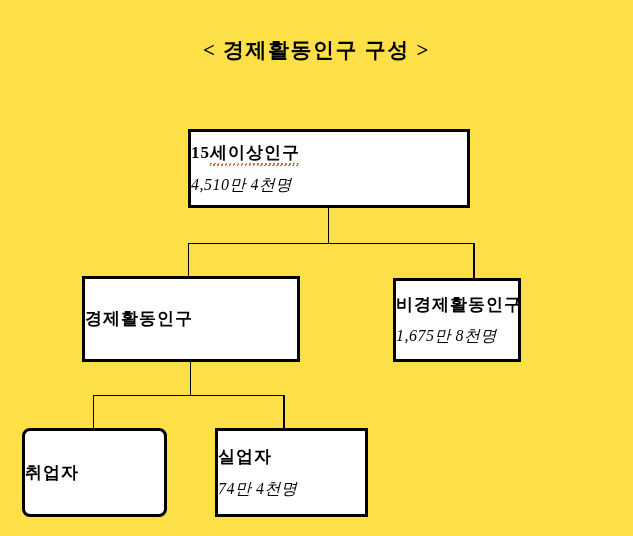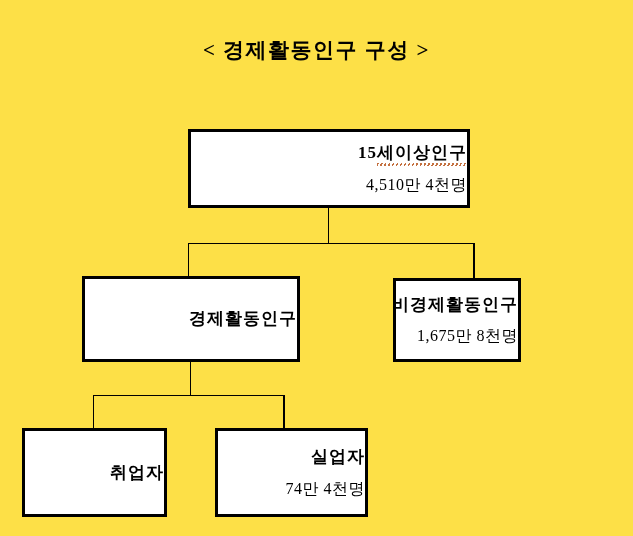--- a/index.html
+++ b/index.html
@@ -22,41 +22,41 @@
     font-size: 21px;
     font-weight: bold;
     letter-spacing: 1.5px;
   }
   .node {
     position: absolute;
     border: 3px solid #000000;
     background: #ffffff;
     display: flex;
     flex-direction: column;
-    align-items: flex-end;
+    align-items: flex-start;
     justify-content: center;
     gap: 13px;
     line-height: 1.15;
   }
   .node .label { font-weight: bold; font-size: 17px; letter-spacing: 1px; white-space: nowrap; }
-  .node .value { font-size: 16px; letter-spacing: 0.5px; white-space: nowrap; }
+  .node .value { font-size: 16px; letter-spacing: 0.5px; white-space: nowrap; font-style: italic; }
   .squiggle { position: relative; display: inline-block; }
   .squiggle::after {
     content: "";
     position: absolute;
     left: 0; right: 0; bottom: -3px; height: 3px;
     background: repeating-linear-gradient(115deg, #c4703f 0 1.6px, transparent 1.6px 3.6px);
   }
   .line { position: absolute; background: #000000; }
 
   
   .node-root       { left: 188px; top: 129px; width: 282px; height: 79px; }
   .node-active     { left:  82px; top: 276px; width: 218px; height: 86px; gap: 36px; }
   .node-inactive   { left: 393px; top: 278px; width: 128px; height: 84px; }
-  .node-employed   { left:  22px; top: 428px; width: 145px; height: 89px; }
+  .node-employed   { left:  22px; top: 428px; width: 145px; height: 89px; border-radius: 8px; }
   .node-unemployed { left: 215px; top: 428px; width: 153px; height: 89px; }
 
   
   .c1-stem       { left: 327.5px; top: 208px;   width: 1.5px; height: 36px;  }
   .c1-bar        { left: 187.5px; top: 242.5px; width: 287px; height: 1.5px; }
   .c1-left-drop  { left: 187.5px; top: 242.5px; width: 1.5px; height: 34px;  }
   .c1-right-drop { left: 473px;   top: 242.5px; width: 1.5px; height: 36px;  }
   .c2-stem       { left: 189.5px; top: 362px;   width: 1.5px; height: 34px;  }
   .c2-bar        { left: 92.5px;  top: 394.5px; width: 192px; height: 1.5px; }
   .c2-left-drop  { left: 92.5px;  top: 394.5px; width: 1.5px; height: 34px;  }

